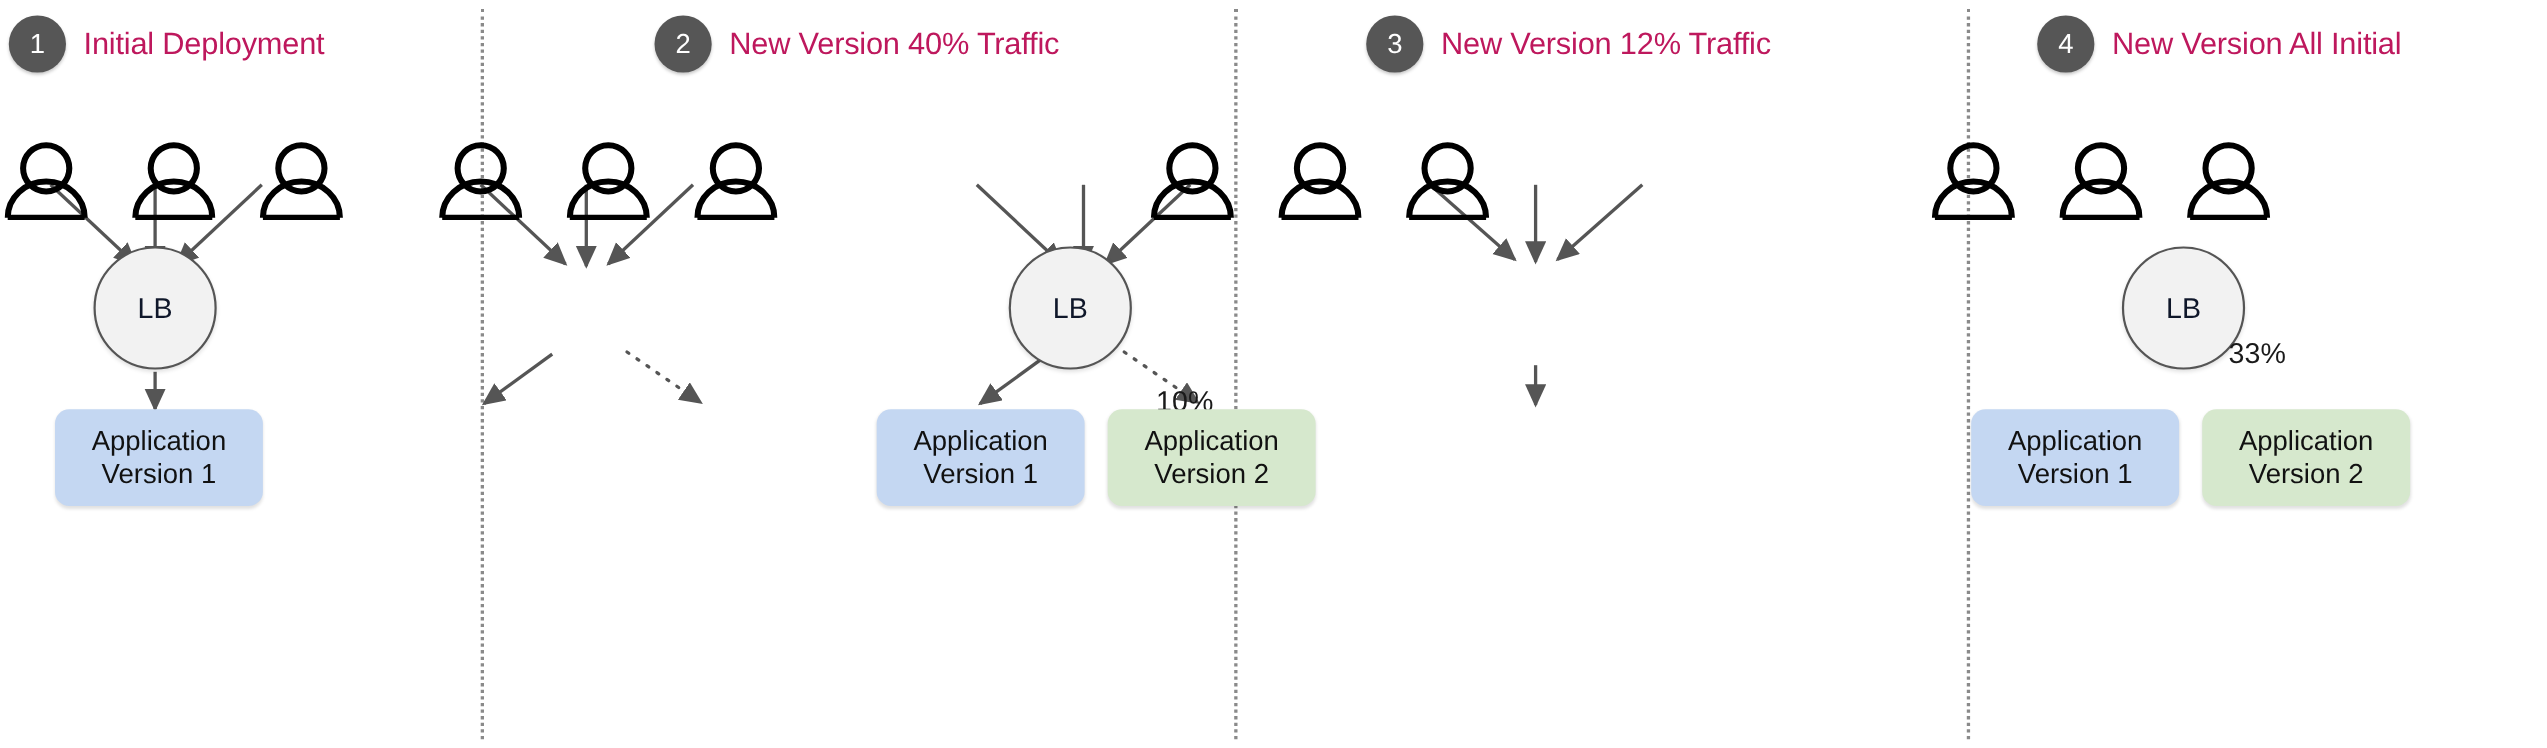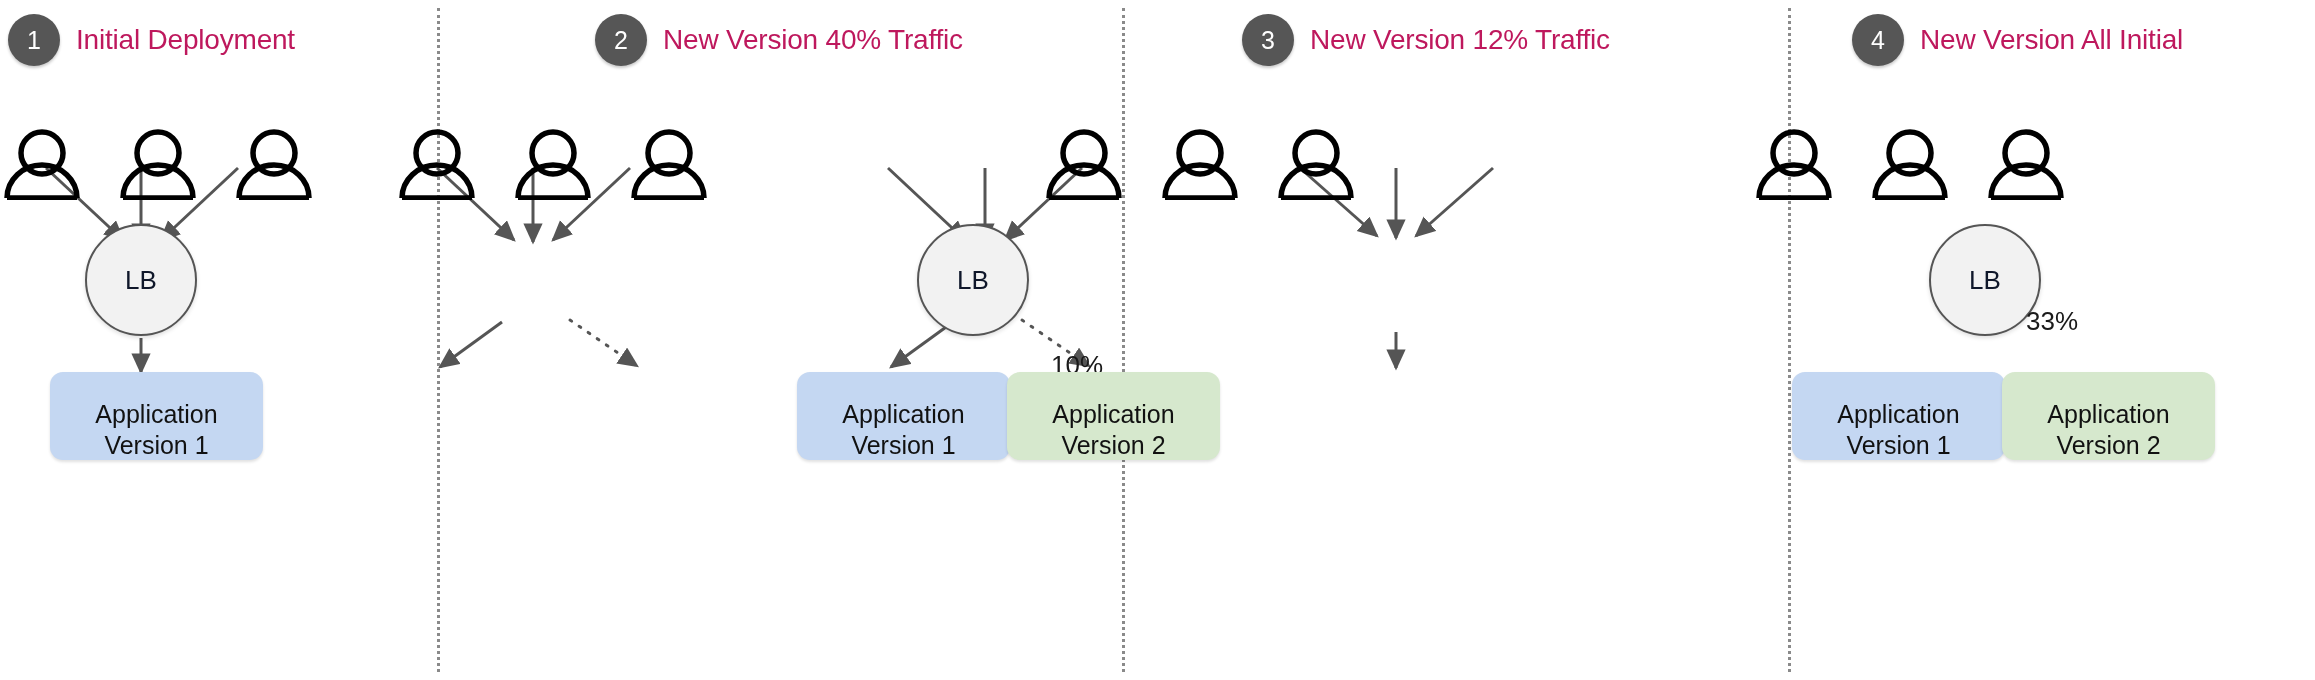--- a/index.html
+++ b/index.html
@@ -70,27 +70,27 @@
     border: 2.5px solid #555555;
     display: flex;
     align-items: center;
     justify-content: center;
     font-size: 26px;
     color: #0f172a;
     box-shadow: 0 2px 4px rgba(0,0,0,0.13);
   }
   .app-box {
     position: absolute;
-    width: 213px;
+    width: 189px;
     height: 88px;
     border-radius: 13px;
     display: flex;
     flex-direction: column;
     align-items: center;
-    justify-content: flex-end;
+    justify-content: center;
     font-size: 25px;
     line-height: 1.22;
     color: #111111;
     text-align: center;
     box-shadow: 0 2px 3px rgba(0,0,0,0.12);
   }
   .app-box.blue  { background: #c4d7f2; }
   .app-box.green { background: #d6e8cd; }
   .pct-label {
     position: absolute;

